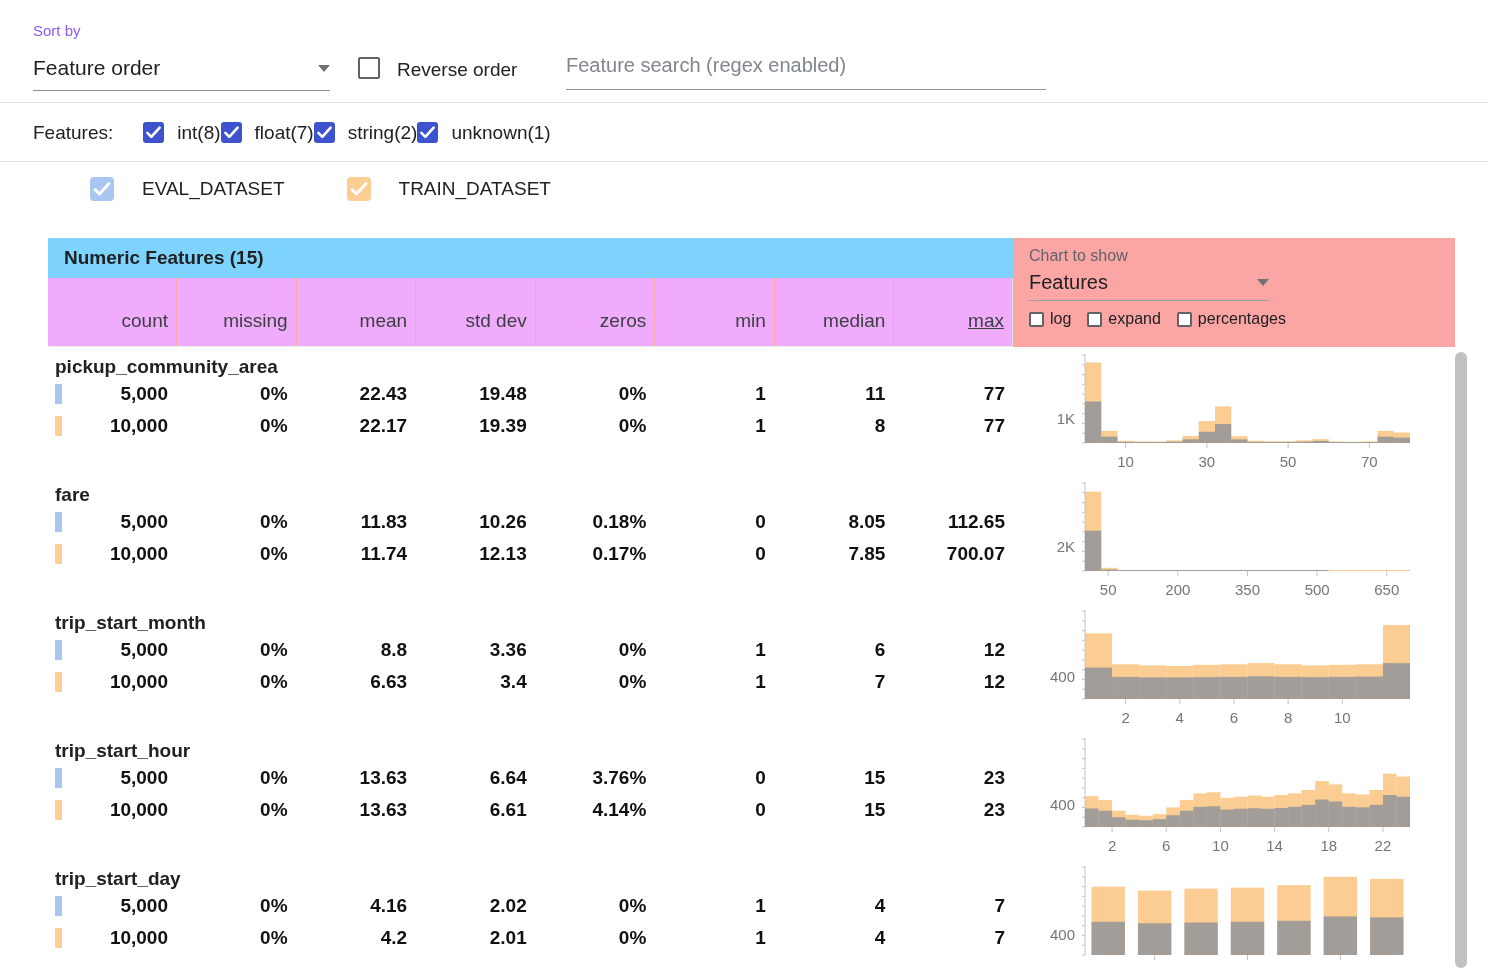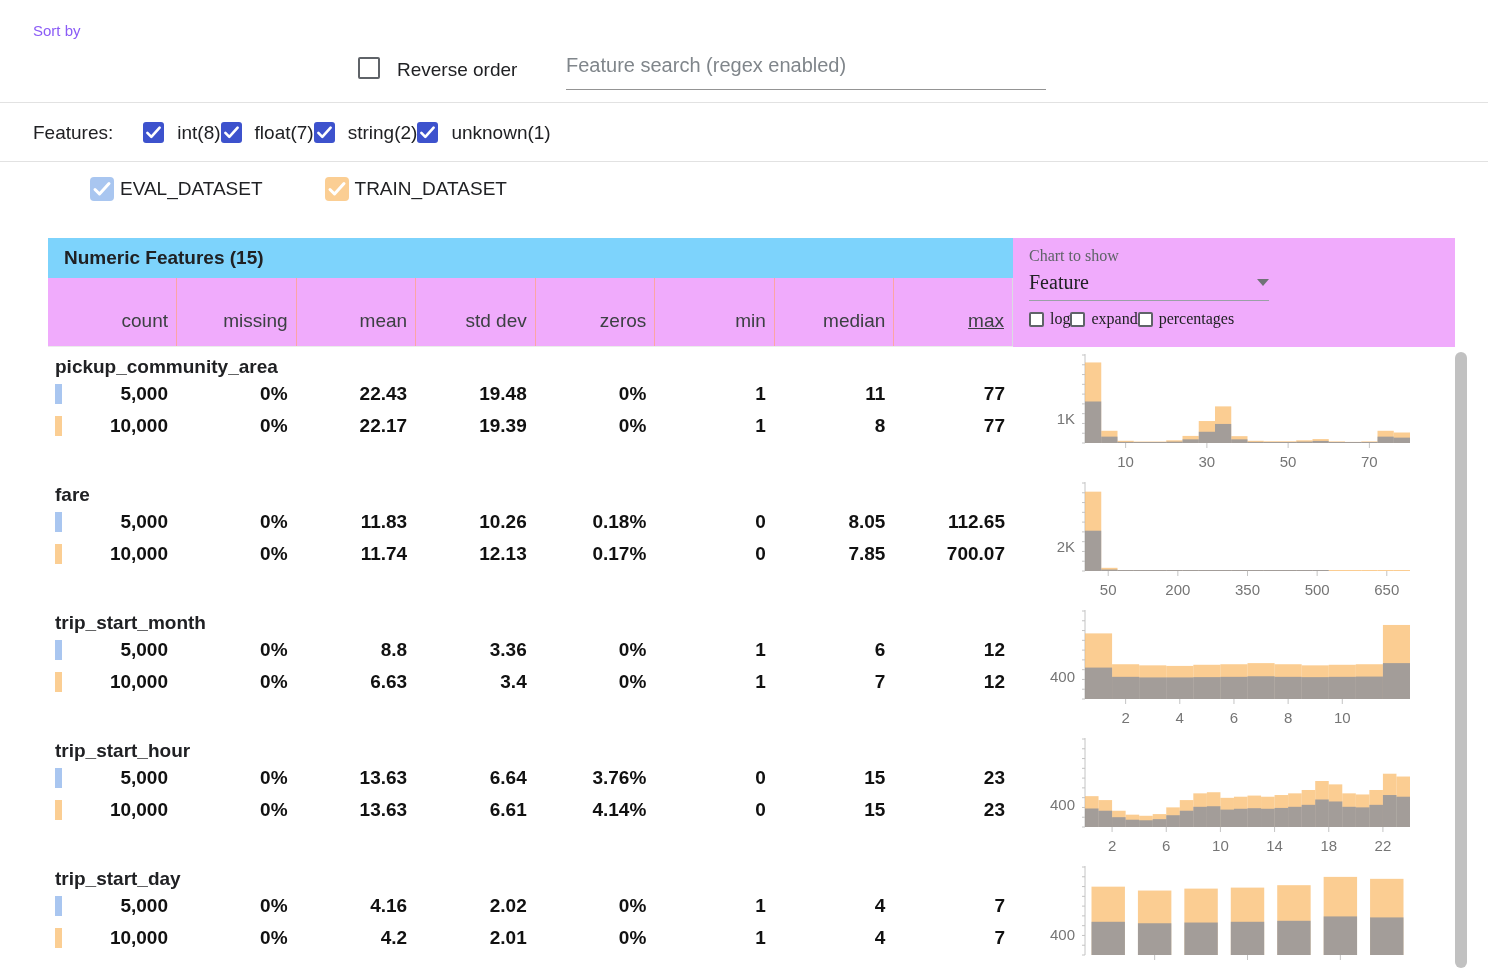--- a/index.html
+++ b/index.html
@@ -23,32 +23,32 @@
     display:flex; align-items:center; padding-left:33px; gap:30px; background:#fff; }
   .filters-label { font-size:19px; }
   .filter-list { display:flex; align-items:center; }
   .filter-item { display:flex; gap:13px; align-items:center; cursor:pointer; }
   .cb-filled { width:21px; height:21px; border-radius:3px; display:inline-block; }
   .cb-filled svg, .cb-legend svg { display:block; width:100%; height:100%; }
   .filter-text { font-size:19px; }
 
   
   .legend { position:absolute; left:90px; top:163px; height:52px; display:flex; gap:62px; align-items:center; }
-  .legend-item { display:flex; gap:6px; align-items:center; cursor:pointer; }
+  .legend-item { display:flex; gap:28px; align-items:center; cursor:pointer; }
   .cb-legend { width:24px; height:24px; border-radius:4px; display:inline-block; }
   .legend-text { font-size:19px; }
 
   
   .table-title { position:absolute; left:48px; top:238px; width:965px; height:40px; display:flex; align-items:center;
     padding-left:16px; font-size:19px; font-weight:bold; }
   .chart-panel { position:absolute; left:1013px; top:238px; width:442px; height:109px; }
   .cp-label { margin:9px 0 0 16px; font-size:16px; color:#5f6368; }
   .cp-select { margin:6px 16px 0 16px; width:240px; display:flex; justify-content:space-between; align-items:center;
     font-size:20px; padding-bottom:6px; border-bottom:1px solid #9aa0a6; cursor:pointer; }
-  .cp-checks { margin:9px 0 0 16px; display:flex; align-items:center; }
+  .cp-checks { margin:9px 0 0 16px; display:flex; gap:16px; align-items:center; }
   .cp-check-item { display:flex; gap:6px; align-items:center; cursor:pointer; }
   .cb-small { width:15px; height:15px; border:2px solid #5f6368; border-radius:2px; background:#fff; display:inline-block; }
   .cp-check-label { font-size:16px; }
 
   .colheaders { position:absolute; left:48px; top:278px; width:965px; height:69px; display:grid;
     grid-template-columns:128px repeat(7, 1fr); border-bottom:1px solid #ececec; background:#f0abfc; }
   .colcell { display:flex; align-items:flex-end; justify-content:flex-end; padding:0 8px 14px 0; font-size:19px; color:#3c4043; }
   .colcell.sep { border-left:1px solid #fca5a5; }
   .colcell:last-child { border-right:1px solid #dadce0;text-decoration:underline; }
 
@@ -65,20 +65,24 @@
   .chart-block { height:128px; position:relative; }
   svg text { font-family:"Liberation Sans", sans-serif; }
 
   .vscrollbar { position:absolute; right:21px; top:352px; width:12px; height:616px; background:#c1c1c1; border-radius:6px; cursor:pointer; }
 </style>
 </head>
 <body>
 
 <div class="toolbar">
   <div class="sortby-label">Sort by</div>
+  <div class="sort-select">
+    <span>Feature order</span>
+    <span class="caret"></span>
+  </div>
   <span class="cb-outline"></span>
   <div class="reverse-label">Reverse order</div>
   <input class="search" placeholder="Feature search (regex enabled)" style="">
 </div>
 
 <div class="filters">
   <span class="filters-label">Features:</span>
   <span class="filter-list">
       <span class="filter-item">
         <span class="cb-filled" style="background: rgb(61, 82, 205);">
@@ -131,24 +135,24 @@
         </svg>
       </span>
       <span class="legend-text">TRAIN_DATASET</span>
     </span>
   </div>
 
 <div class="table-title" style="background: #7dd3fc;">
   <span>Numeric Features (15)</span>
 </div>
 
-<div class="chart-panel" style="background: #f0abfc; font-family: Liberation Serif, serif;">
+<div class="chart-panel" style="background: #fca5a5;">
   <div class="cp-label">Chart to show</div>
   <div class="cp-select">
-    <span>Feature</span>
+    <span>Features</span>
     <span class="caret"></span>
   </div>
   <div class="cp-checks">
       <span class="cp-check-item">
         <span class="cb-small"></span>
         <span class="cp-check-label">log</span>
       </span>
       <span class="cp-check-item">
         <span class="cb-small"></span>
         <span class="cp-check-label">expand</span>

